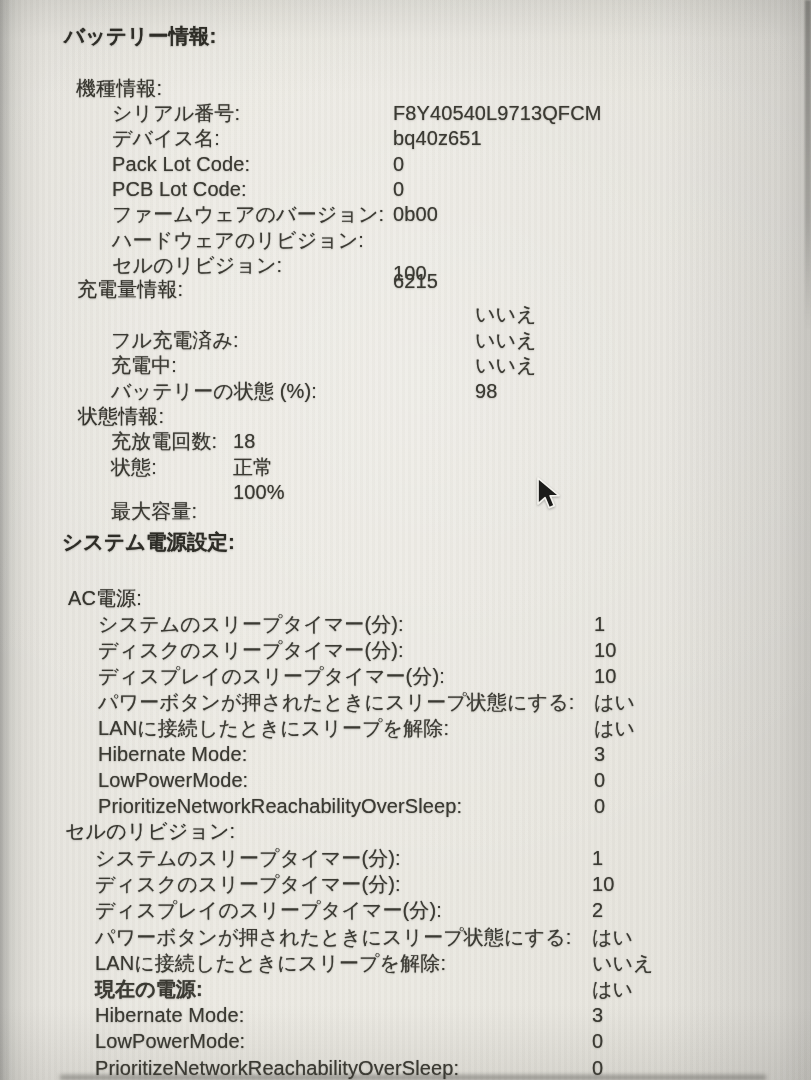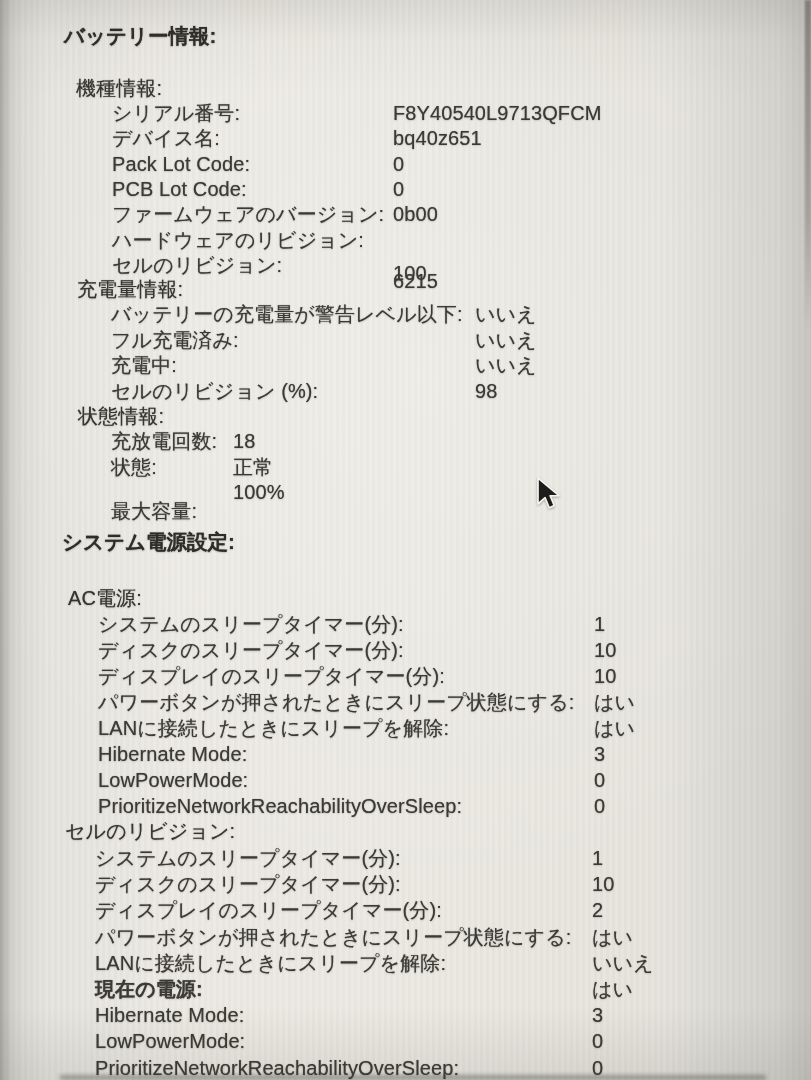--- a/index.html
+++ b/index.html
@@ -75,27 +75,26 @@
     <div class="txt row-value" style="left: 393px; top: 153px;">0</div>
     <div class="txt row-label" style="left: 112px; top: 178px;">PCB Lot Code:</div>
     <div class="txt row-value" style="left: 393px; top: 178px;">0</div>
     <div class="txt row-label" style="left: 112px; top: 203px;">ファームウェアのバージョン:</div>
     <div class="txt row-value" style="left: 393px; top: 203px;">0b00</div>
     <div class="txt row-label" style="left: 112px; top: 229px;">ハードウェアのリビジョン:</div>
     <div class="txt row-value" style="left: 393px; top: 229px; margin-top: 33px;">100</div>
     <div class="txt row-label" style="left: 112px; top: 254px;">セルのリビジョン:</div>
     <div class="txt row-value" style="left: 393px; top: 270px;">6215</div>
     <div class="txt heading" style="left: 77px; top: 278px;">充電量情報:</div>
-    <div class="txt row-label" style="left: 111px; top: 303px;">バッテリーの充電量が警告レベル以下:</div>
     <div class="txt row-value" style="left: 475px; top: 303px;">いいえ</div>
     <div class="txt row-label" style="left: 111px; top: 329px;">フル充電済み:</div>
     <div class="txt row-value" style="left: 475px; top: 329px;">いいえ</div>
     <div class="txt row-label" style="left: 111px; top: 354px;">充電中:</div>
     <div class="txt row-value" style="left: 475px; top: 354px;">いいえ</div>
-    <div class="txt row-label" style="left: 111px; top: 380px;">セルのリビジョン (%):</div>
+    <div class="txt row-label" style="left: 111px; top: 380px;">バッテリーの状態 (%):</div>
     <div class="txt row-value" style="left: 475px; top: 380px;">98</div>
     <div class="txt heading" style="left: 78px; top: 405px;">状態情報:</div>
     <div class="txt row-label" style="left: 111px; top: 430px;">充放電回数:</div>
     <div class="txt row-value" style="left: 233px; top: 430px;">18</div>
     <div class="txt row-label" style="left: 111px; top: 456px;">状態:</div>
     <div class="txt row-value" style="left: 233px; top: 456px;">正常</div>
     <div class="txt row-label" style="left: 111px; top: 500px; text-align: right;">最大容量:</div>
     <div class="txt row-value" style="left: 233px; top: 481px;">100%</div>
     <div class="txt heading" style="left: 68px; top: 587px; text-align: right;">AC電源:</div>
     <div class="txt row-label" style="left: 98px; top: 613px;">システムのスリープタイマー(分):</div>

